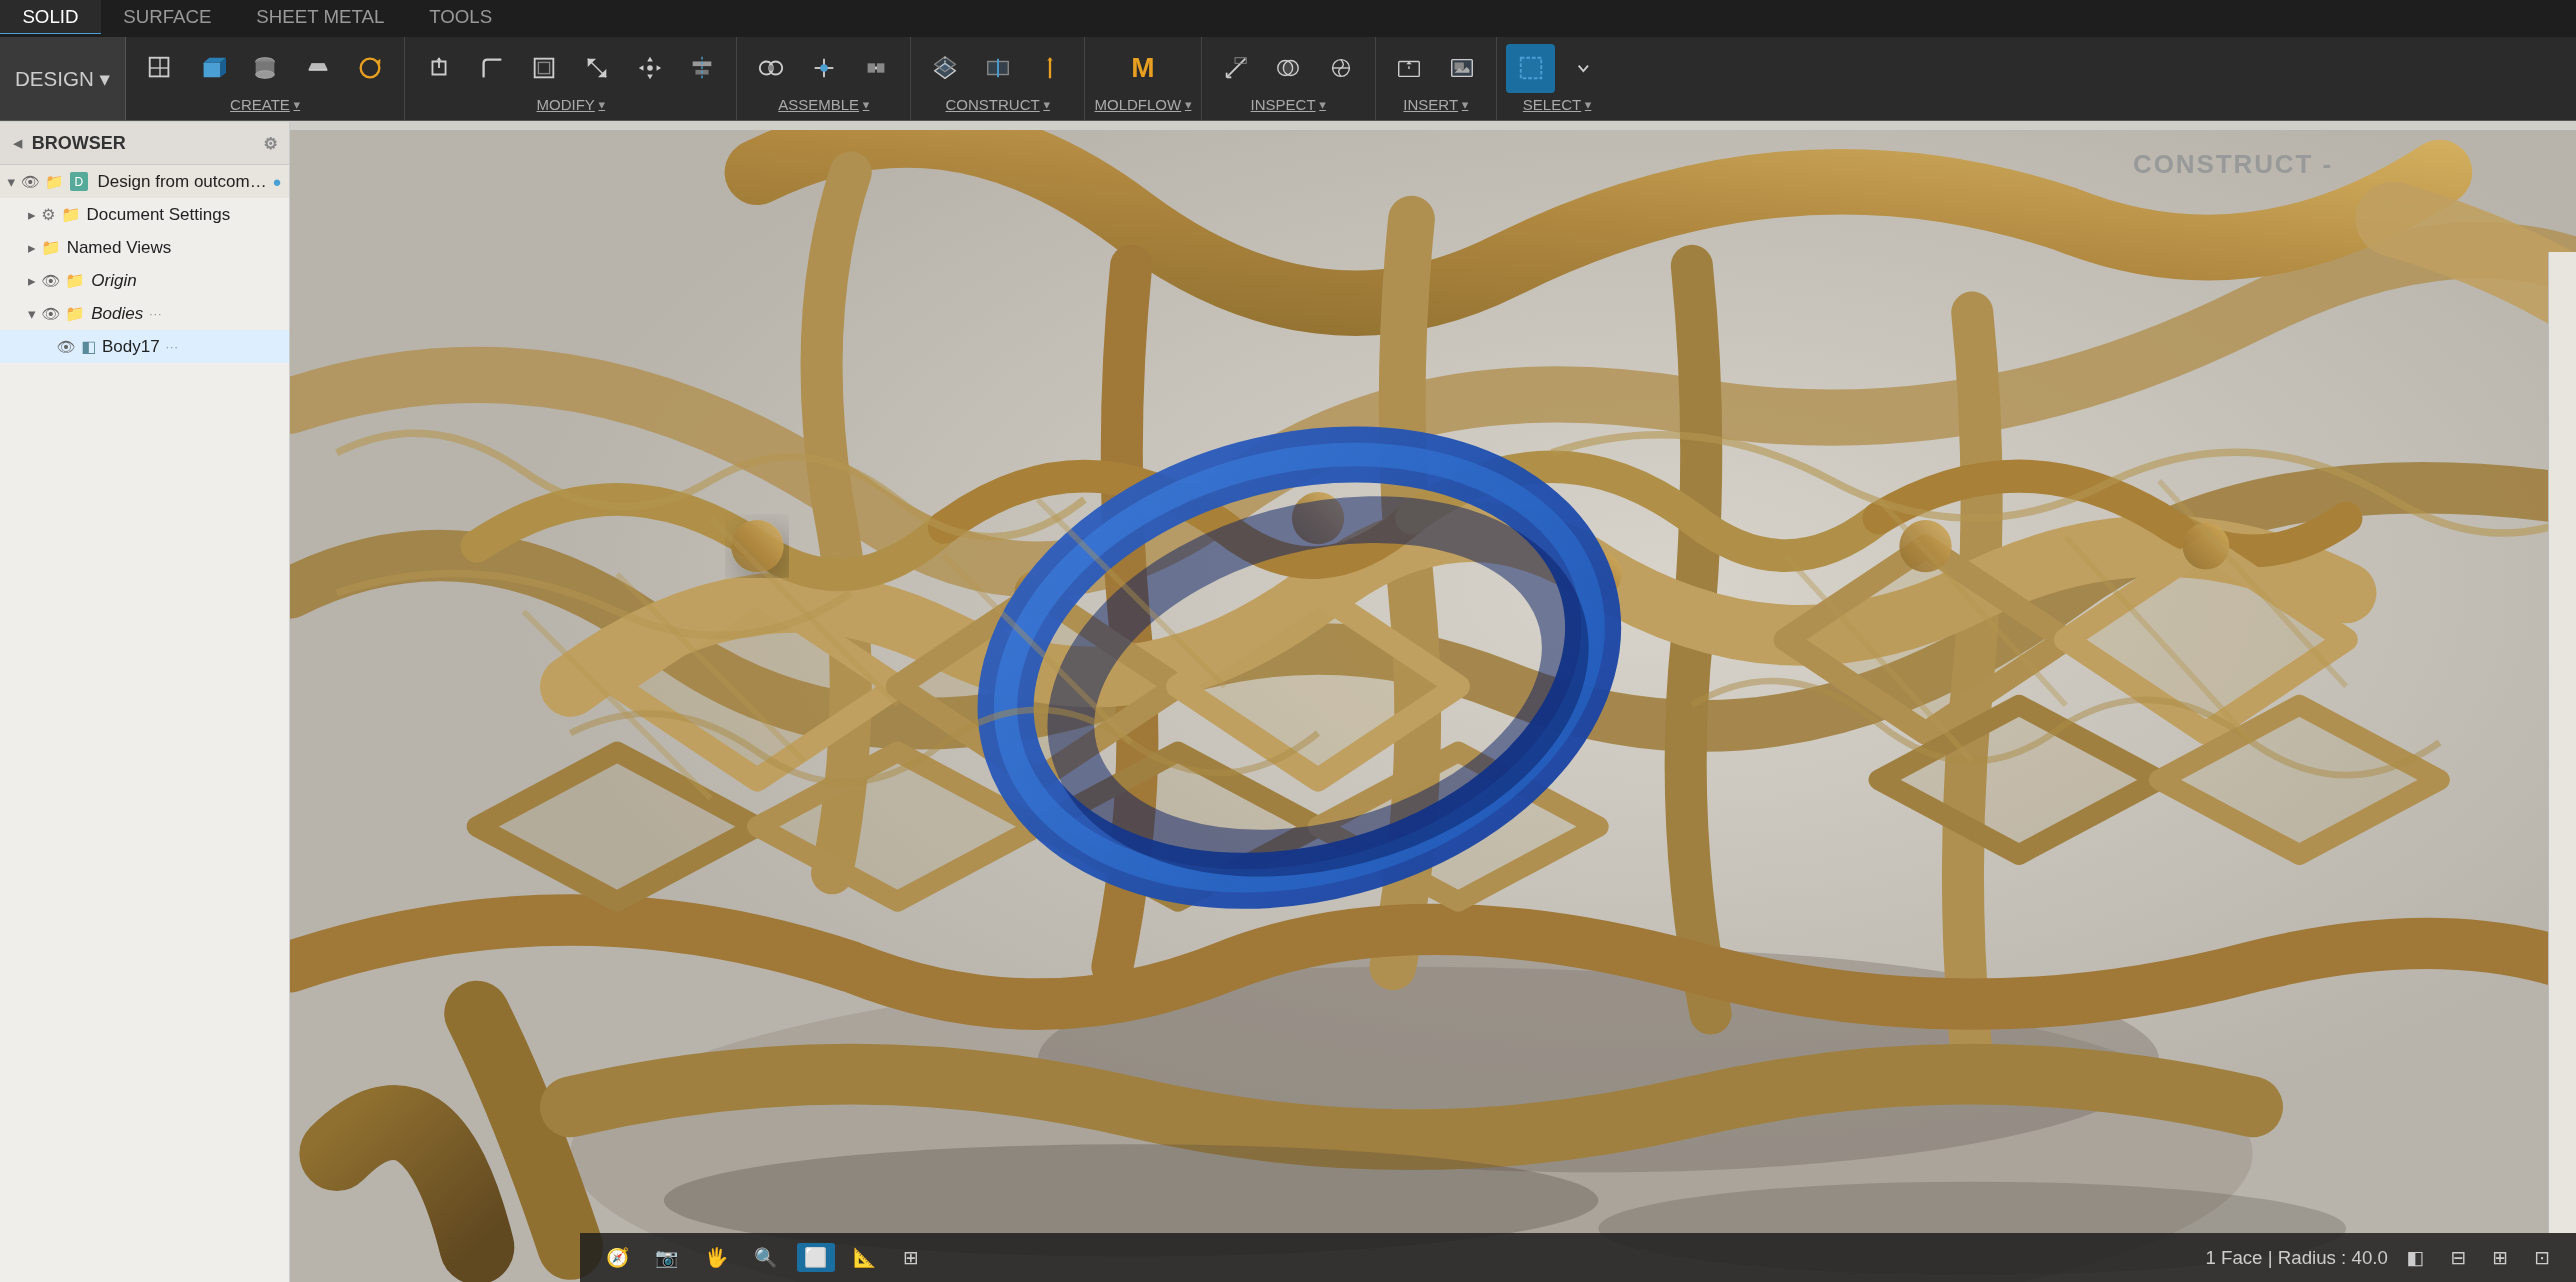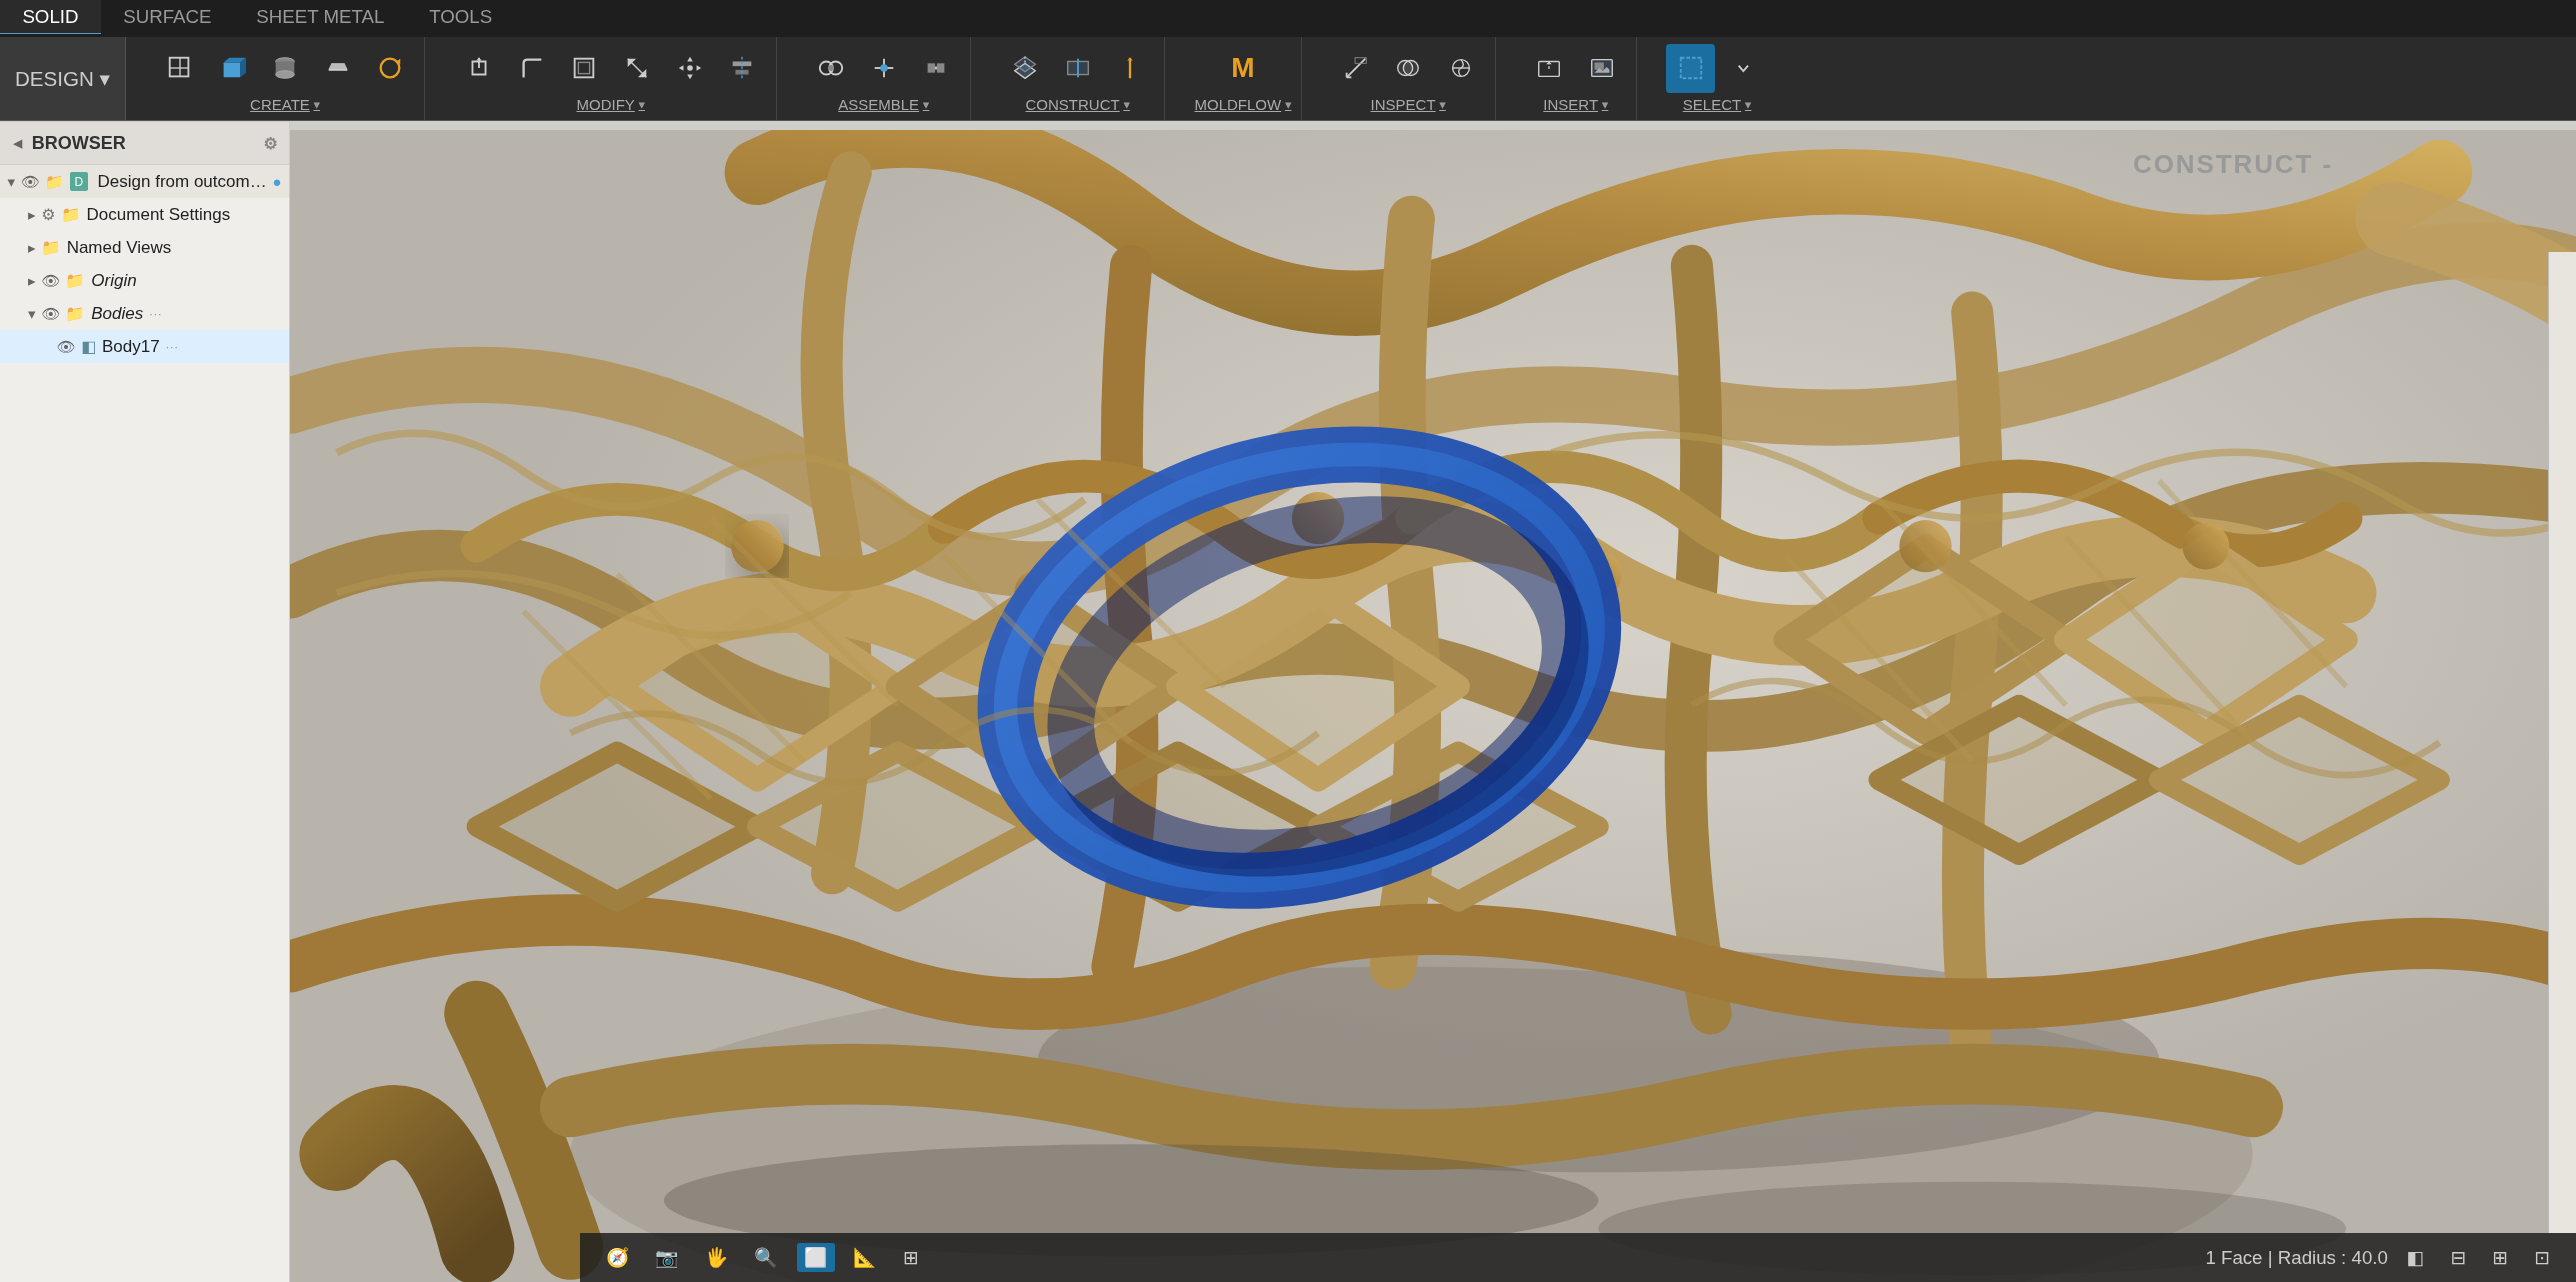--- a/index.html
+++ b/index.html
@@ -69,21 +69,20 @@
     
     #main-toolbar {
       position: absolute;
       top: 37px; left: 0; right: 0;
       height: 84px;
       background: #2b2b2b;
       display: flex;
       align-items: flex-start;
       z-index: 100;
       border-bottom: 0.9px solid #555;
-      gap: 20px;
     }
 
     
     #sidebar {
       position: absolute;
       top: 122px; left: 0;
       width: 290px;
       bottom: 0;
       background: #f0eeeb;
       border-right: 0.9px solid #ccc;

